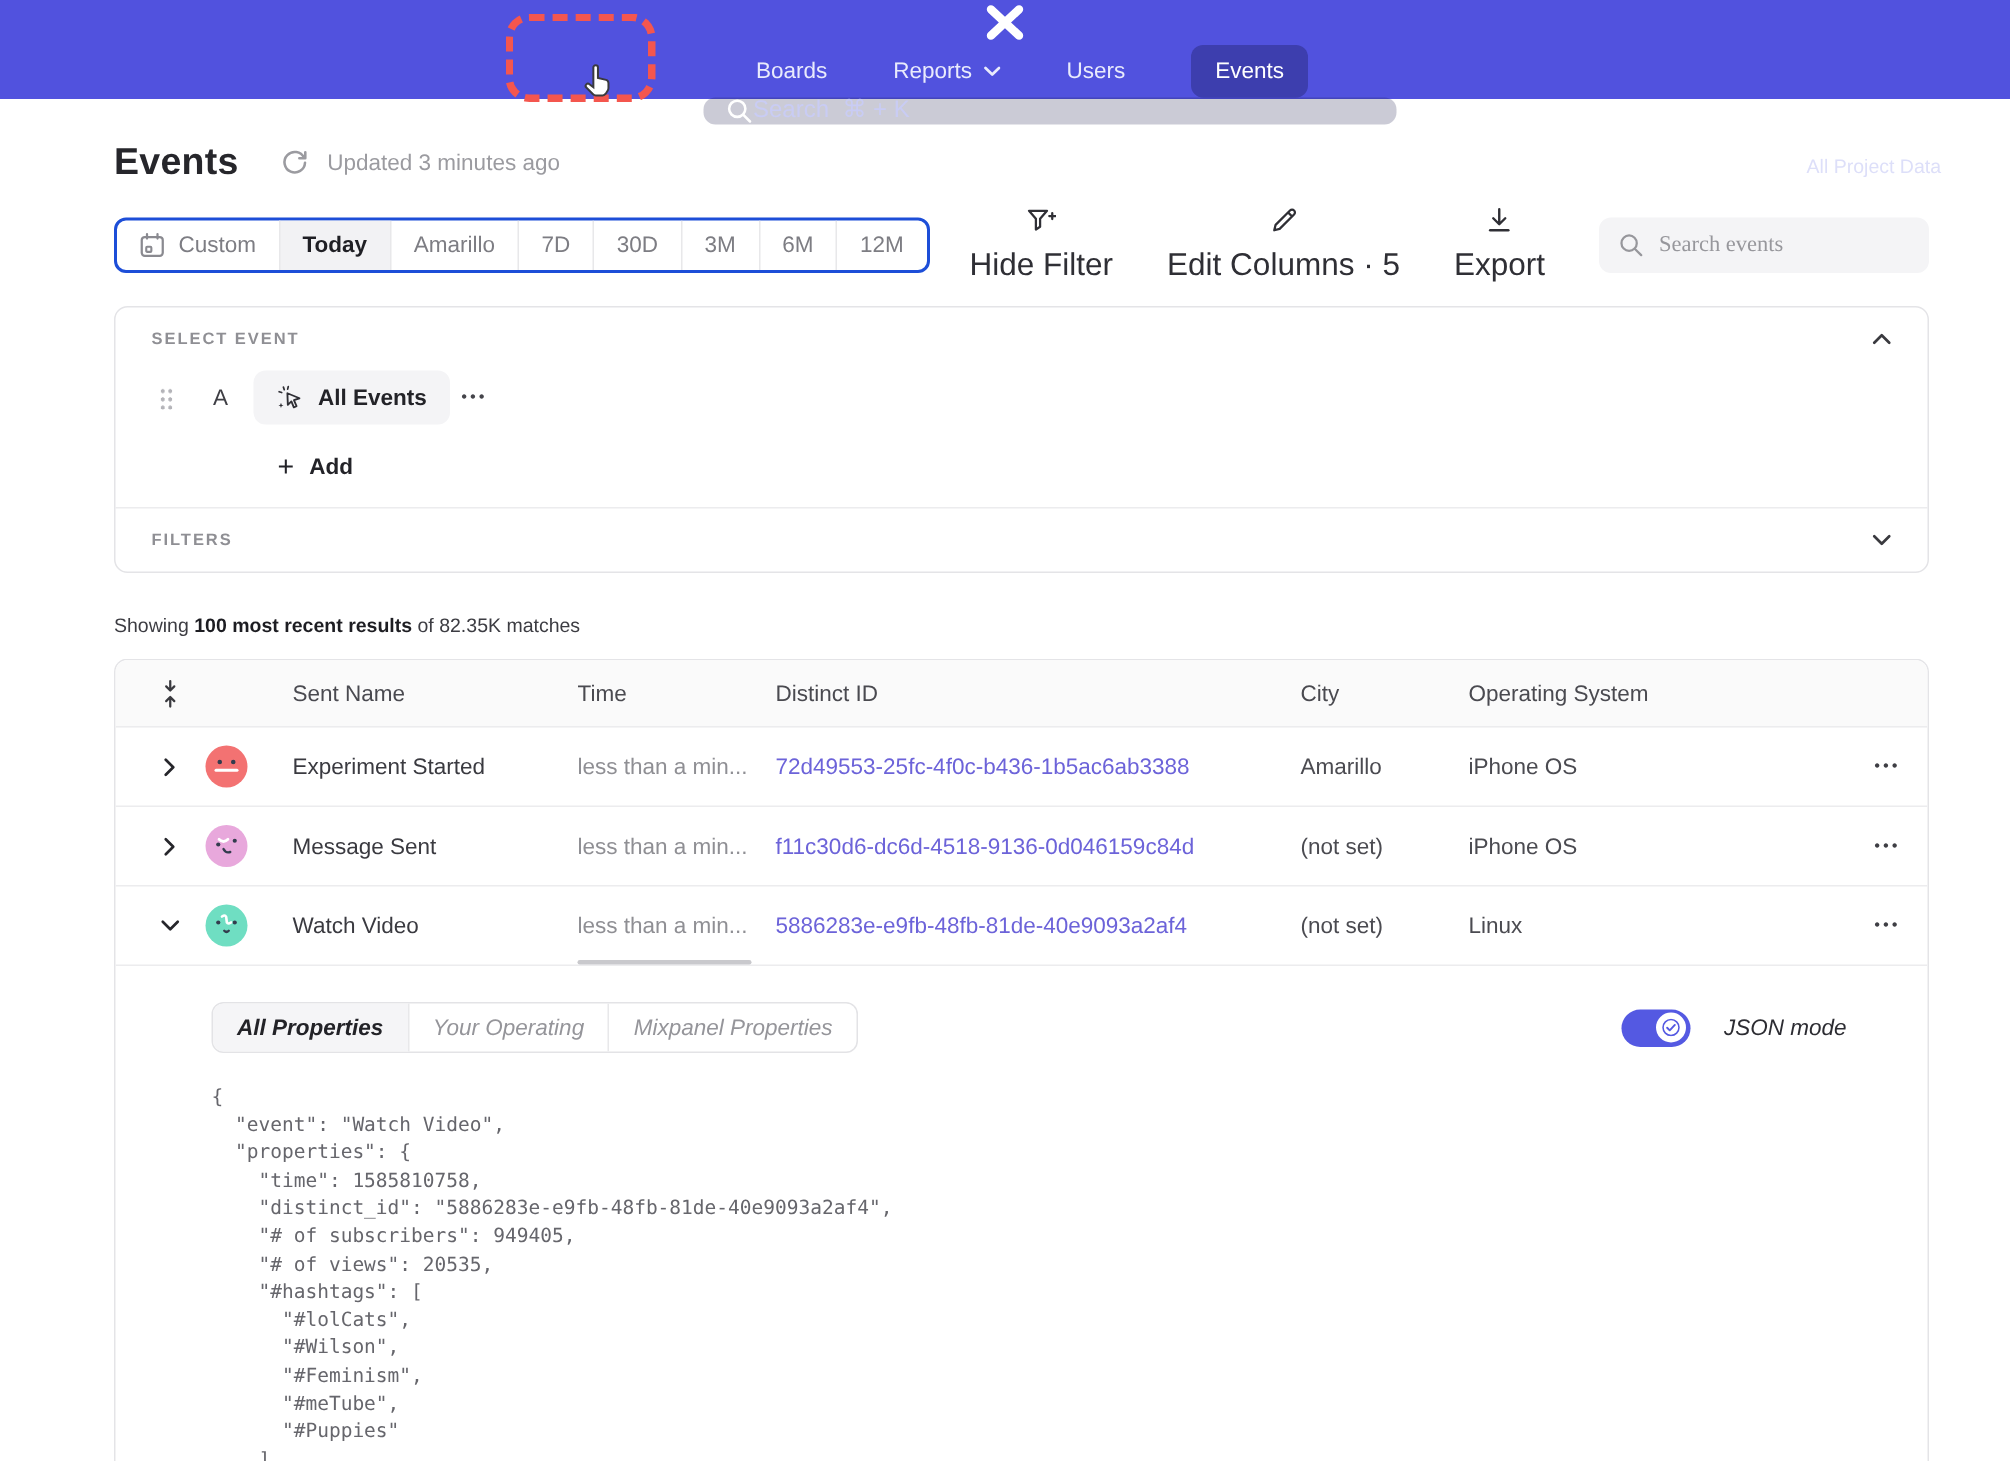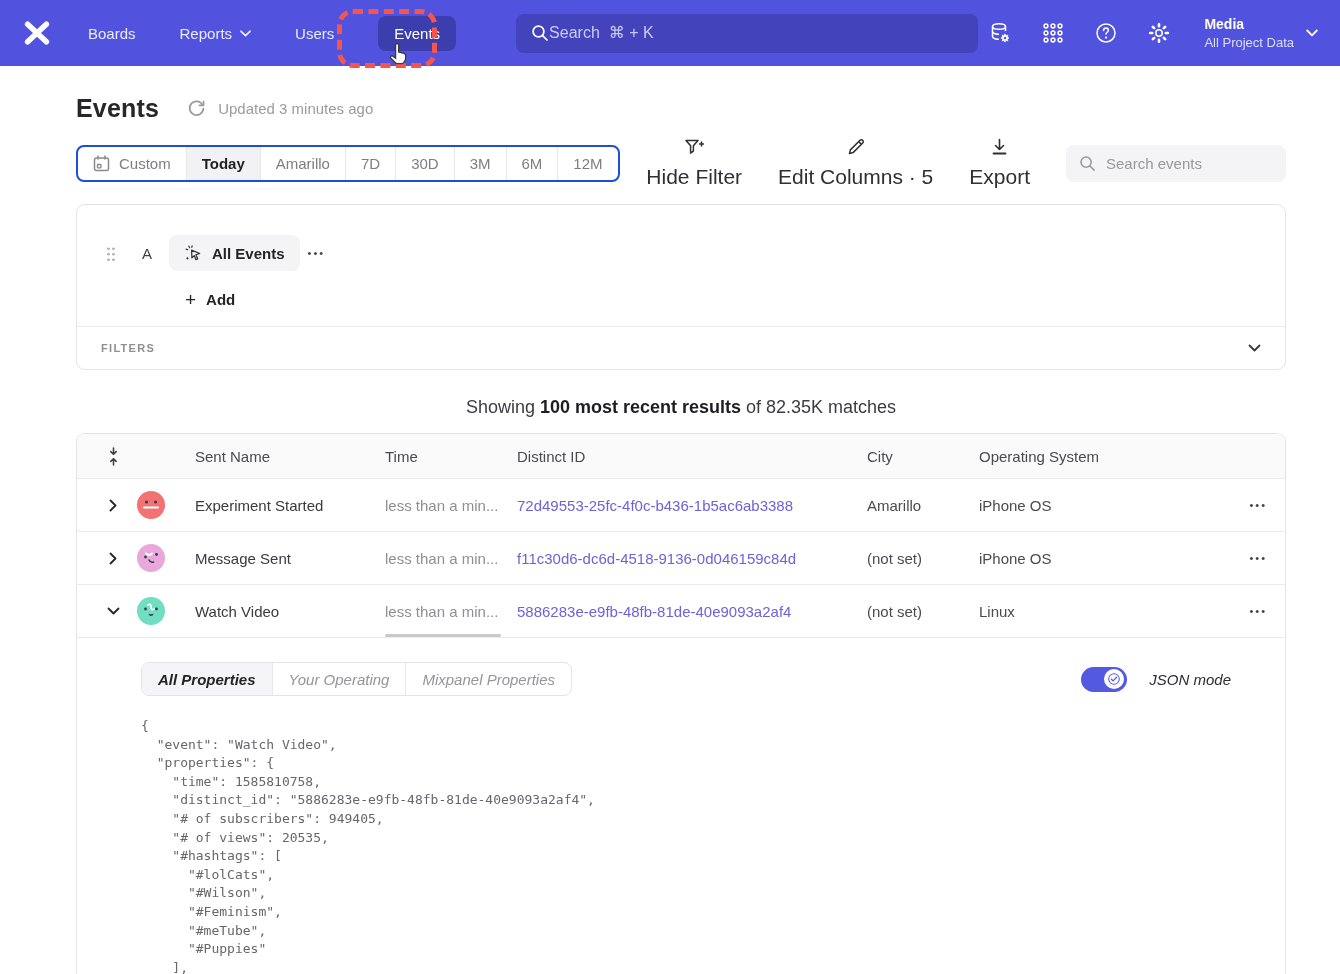--- a/index.html
+++ b/index.html
@@ -2,21 +2,21 @@
 <html><head>
 <meta charset="utf-8">
 <style>
   * { margin:0; padding:0; box-sizing:border-box; }
   html,body { width:1340px; height:974px; overflow:hidden; background:#fff;
     font-family:"Liberation Sans", sans-serif; }
   svg { display:block; }
 
   
   .navbar { position:relative; height:66px; background:#5152de; display:flex;
-    align-items:center; padding:0 22px; }
+    align-items:center; padding:0 22px;flex-direction:column; }
   .logo { width:30px; height:30px; flex:0 0 auto; }
   .nav-items { display:flex; align-items:center; margin-left:36px; gap:44px; }
   .nav-item { color:#e9ebfc; font-size:15px; display:flex; align-items:center; gap:8px;
     cursor:pointer; white-space:nowrap; }
   .nav-item.active { background:rgba(16,16,64,0.30); padding:9px 16px; border-radius:8px;
     color:#fff; }
   .nav-search { margin-left:60px; width:462px; height:39px; border-radius:8px;
     background:rgba(18,18,70,0.22); display:flex; align-items:center; padding:0 15px; gap:0; }
   .nav-search input { flex:1; background:transparent; border:none; outline:none;
     font-size:16px; color:#fff; font-family:"Liberation Sans",sans-serif; }
@@ -47,21 +47,21 @@
   .seg { display:flex; align-items:center; gap:9px; padding:0 15px; font-size:15px;
     color:#7d7d83; cursor:pointer; border-left:1px solid #e8e8ea; white-space:nowrap; }
   .seg:first-child { border-left:none; }
   .seg.active { background:#f2f2f4; color:#1f1f24; font-weight:700; }
   .tool-right { margin-left:auto; display:flex; align-items:center; gap:36px; }
   .tool-btn { display:flex; align-items:center; gap:9px; font-size:21px; color:#2f2f35;
     cursor:pointer; white-space:nowrap;flex-direction:column; }
   .events-search { width:220px; height:37px; background:#f4f4f6; border-radius:8px;
     display:flex; align-items:center; padding:0 13px; gap:10px; }
   .events-search input { flex:1; min-width:0; border:none; outline:none; background:transparent;
-    font-size:15px; color:#3a3a3f; font-family:Liberation Sans, sans-serif; }
+    font-size:15px; color:#3a3a3f; font-family:Liberation Serif, serif; }
   .events-search input::placeholder { color:#97979c; }
 
   
   .qb-card { margin-top:22px; border:1px solid #e4e4e7; border-radius:9px; background:#fff; }
   .qb-top { padding:15px 22px 18px 24px; }
   .qb-head { display:flex; justify-content:space-between; align-items:center; }
   .section-label { font-size:11px; font-weight:700; letter-spacing:1.3px; color:#8f8f94; }
   .event-row { display:flex; align-items:center; margin-top:15px; padding-left:5px; }
   .drag-handle { width:9px; height:15px; cursor:grab;
     background-image:radial-gradient(circle, #b4b4b9 1.2px, transparent 1.5px);
@@ -72,21 +72,21 @@
   .event-pill-label { font-size:15px; font-weight:700; color:#232328; }
   .more-dots { font-size:11px; letter-spacing:2px; color:#45454b; cursor:pointer; padding:4px 8px; }
   .add-row { display:flex; align-items:center; gap:10px; margin:20px 0 0 84px; cursor:pointer; }
   .add-plus { font-size:19px; color:#232328; line-height:16px; }
   .add-label { font-size:15px; font-weight:700; color:#232328; }
   .qb-filters { border-top:1px solid #ececee; height:43px; display:flex; align-items:center;
     justify-content:space-between; padding:0 22px 0 24px;gap:29px; }
   .chev-btn { cursor:pointer; padding:2px; }
 
   
-  .results { margin-top:27px; font-size:18px; color:#3c3c42;text-align:center; }
+  .results { margin-top:27px; font-size:13px; color:#3c3c42; }
   .results b { color:#1d1d22; }
 
   
   .table-card { margin-top:15px; border:1px solid #e4e4e7; border-radius:9px 9px 0 0;
     border-bottom:none; overflow:hidden; background:#fff; }
   .trow { display:grid; grid-template-columns:40px 62px 190px 132px 350px 112px 1fr 40px;
     align-items:center; padding:0 16px; }
   .thead { height:45px; background:#fafafa; border-bottom:1px solid #ececee;
     font-size:15px; color:#4a4a50; }
   .tbody-row { height:53px; border-bottom:1px solid #ececee; font-size:15px; cursor:pointer; }
@@ -252,20 +252,28 @@
           <circle cx="7.5" cy="7.5" r="5.4" stroke="#97979c" stroke-width="1.6" fill="none"></circle>
           <path d="M11.6 11.6 L16 16" stroke="#97979c" stroke-width="1.6" stroke-linecap="round"></path>
         </svg>
         <input placeholder="Search events" style="">
       </span>
     </div>
   </div>
 
   <div class="qb-card">
     <div class="qb-top">
+      <div class="qb-head">
+        <span class="section-label">SELECT EVENT</span>
+        <span class="chev-btn">
+          <svg width="13" height="8" viewBox="0 0 13 8">
+            <path d="M1.5 6.5 L6.5 1.5 L11.5 6.5" stroke="#3a3a3f" stroke-width="1.8" fill="none" stroke-linecap="round" stroke-linejoin="round"></path>
+          </svg>
+        </span>
+      </div>
       <div class="event-row">
         <span class="drag-handle"></span>
         <span class="row-letter">A</span>
         <span class="event-pill">
           <svg width="19" height="19" viewBox="0 0 20 20">
             <path d="M8 6.5 L16.5 10 L12.6 11.3 L14.4 15.6 L12.5 16.4 L10.8 12.2 L8.3 14.6 Z" stroke="#2f2f35" stroke-width="1.3" fill="none" stroke-linejoin="round"></path>
             <g stroke="#2f2f35" stroke-width="1.2" stroke-linecap="round">
               <path d="M5.2 2.2 l.6 1.8 M2.2 5.4 l1.8.6 M8.6 1.8 l-.4 1.8"></path>
             </g>
             <path d="M3.5 13.2 l.5 1.3 1.3.5 -1.3.5 -.5 1.3 -.5-1.3 -1.3-.5 1.3-.5 Z" fill="#2f2f35"></path>

